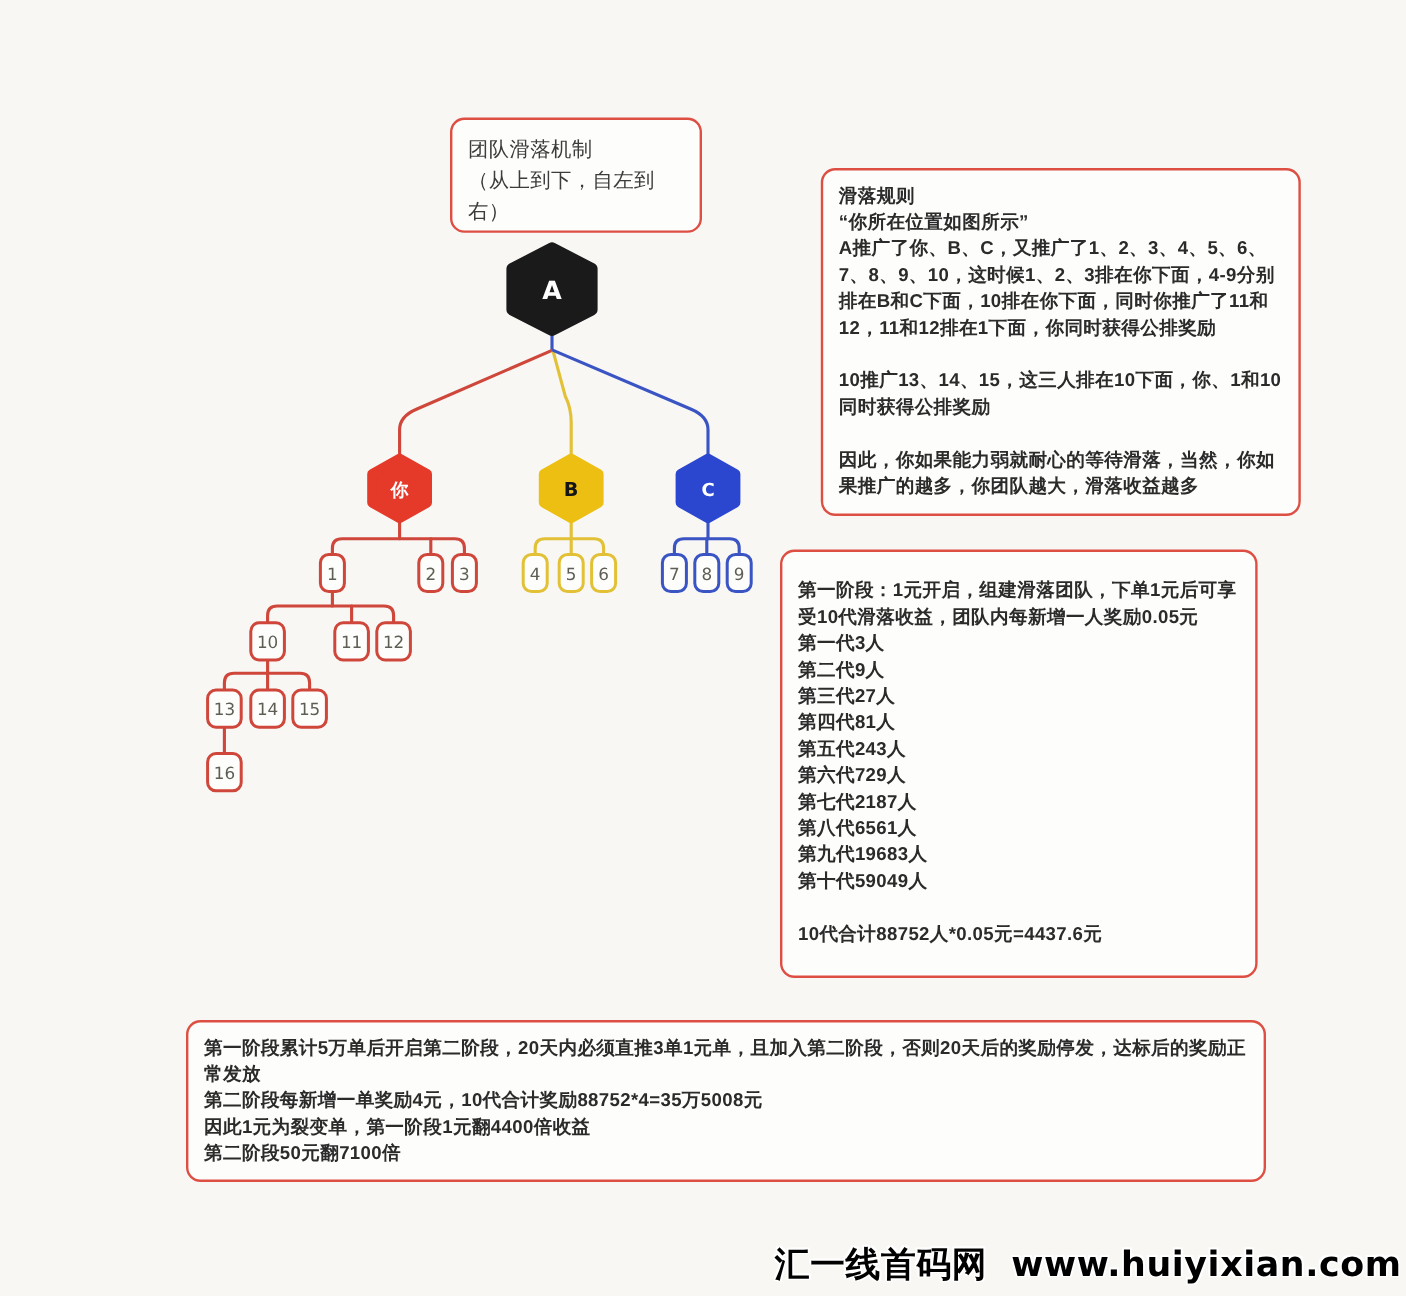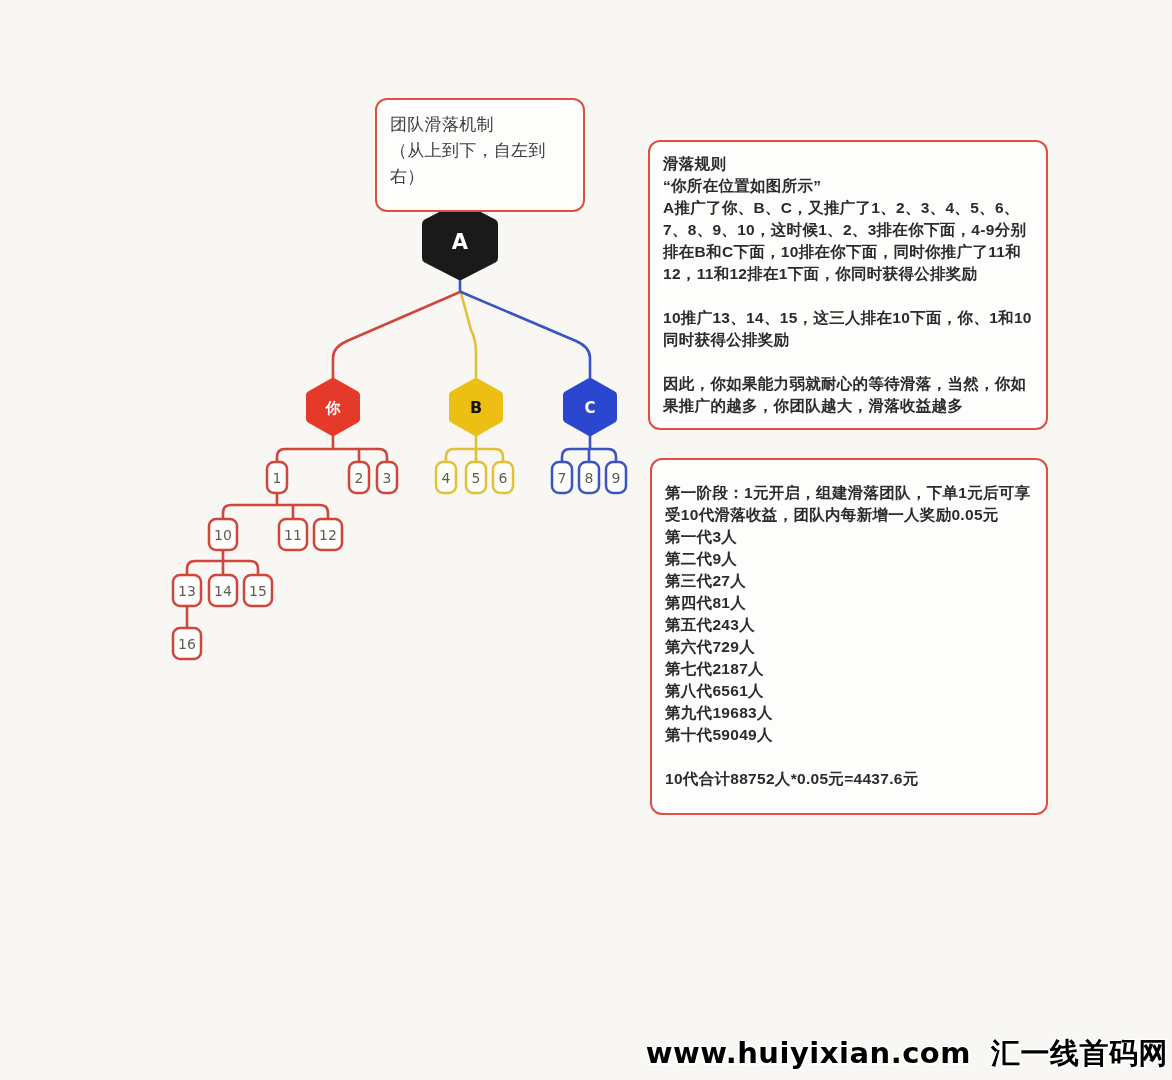--- a/index.html
+++ b/index.html
@@ -24,23 +24,23 @@
     border-radius:12px;
     color:var(--text,#2b2b2b);
   }
   .box-text{
     white-space:pre-line;
     font-size:15.5px;
     line-height:22px;
     font-weight:600;
     letter-spacing:0.3px;
   }
-  .title-box{ left:375px; top:98px;  width:210px; height:114px;  padding:12px 13px; }
+  .title-box{ left:375px; top:98px;  width:210px; height:96px;  padding:12px 13px; }
   .title-box .box-text{ font-size:17px; line-height:26px; font-weight:500; color:#3c3c3c; }
-  .rules-box{ left:648px; top:140px; width:400px; height:290px; padding:11px 13px; }
+  .rules-box{ left:684px; top:140px; width:400px; height:290px; padding:11px 13px; }
   .stage1-box{ left:650px; top:458px; width:398px; height:357px; padding:22px 13px; }
   .bottom-box{ left:155px; top:850px; width:900px; height:135px; padding:11px 13px; }
   .connector{ fill:none; stroke-width:2.6px; stroke-linecap:round; }
   .hexagon{ stroke-linejoin:round; }
   .hex-label{ font-family:"DejaVu Sans",sans-serif; font-weight:bold; text-anchor:middle; }
   .hl-white{ fill:#ffffff; }
   .hl-black{ fill:#151515; }
   .node-box{ fill:var(--box-bg,#fdfdfb); stroke-width:2.5px; }
   .node-num{
     font-family:"DejaVu Sans",sans-serif;
@@ -204,19 +204,25 @@
 第五代243人
 第六代729人
 第七代2187人
 第八代6561人
 第九代19683人
 第十代59049人
 
 10代合计88752人*0.05元=4437.6元</div>
   </div>
 
+  <div class="box bottom-box">
+    <div class="box-text">第一阶段累计5万单后开启第二阶段，20天内必须直推3单1元单，且加入第二阶段，否则20天后的奖励停发，达标后的奖励正常发放
+第二阶段每新增一单奖励4元，10代合计奖励88752*4=35万5008元
+因此1元为裂变单，第一阶段1元翻4400倍收益
+第二阶段50元翻7100倍</div>
+  </div>
 
   <div class="watermark">
+    <span>汇一线首码网</span>
     <span>www.huiyixian.com</span>
-    <span>汇一线首码网</span>
   </div>
 
 </div>
 
 </body></html>

